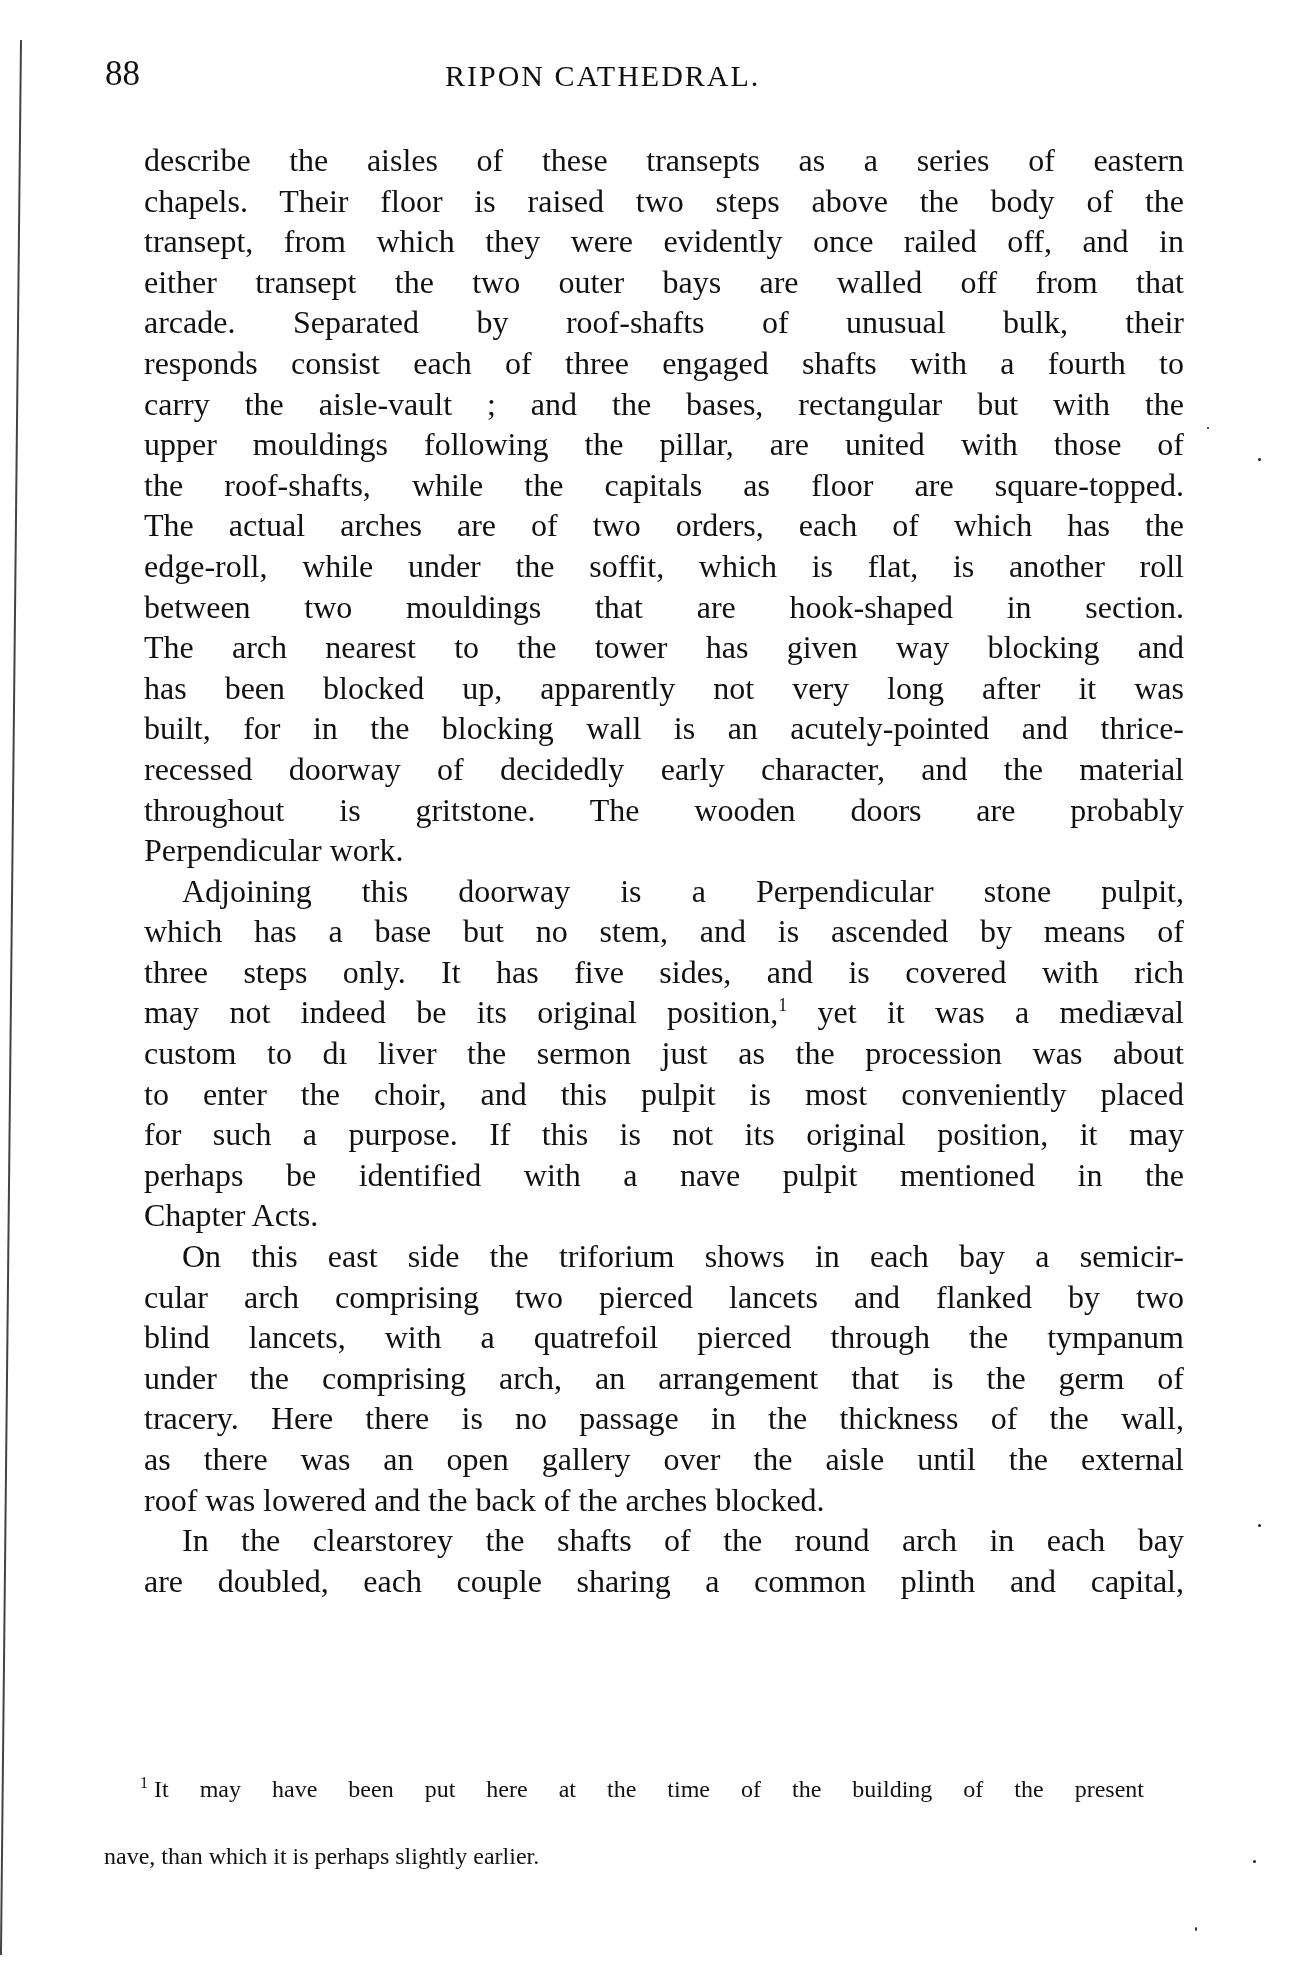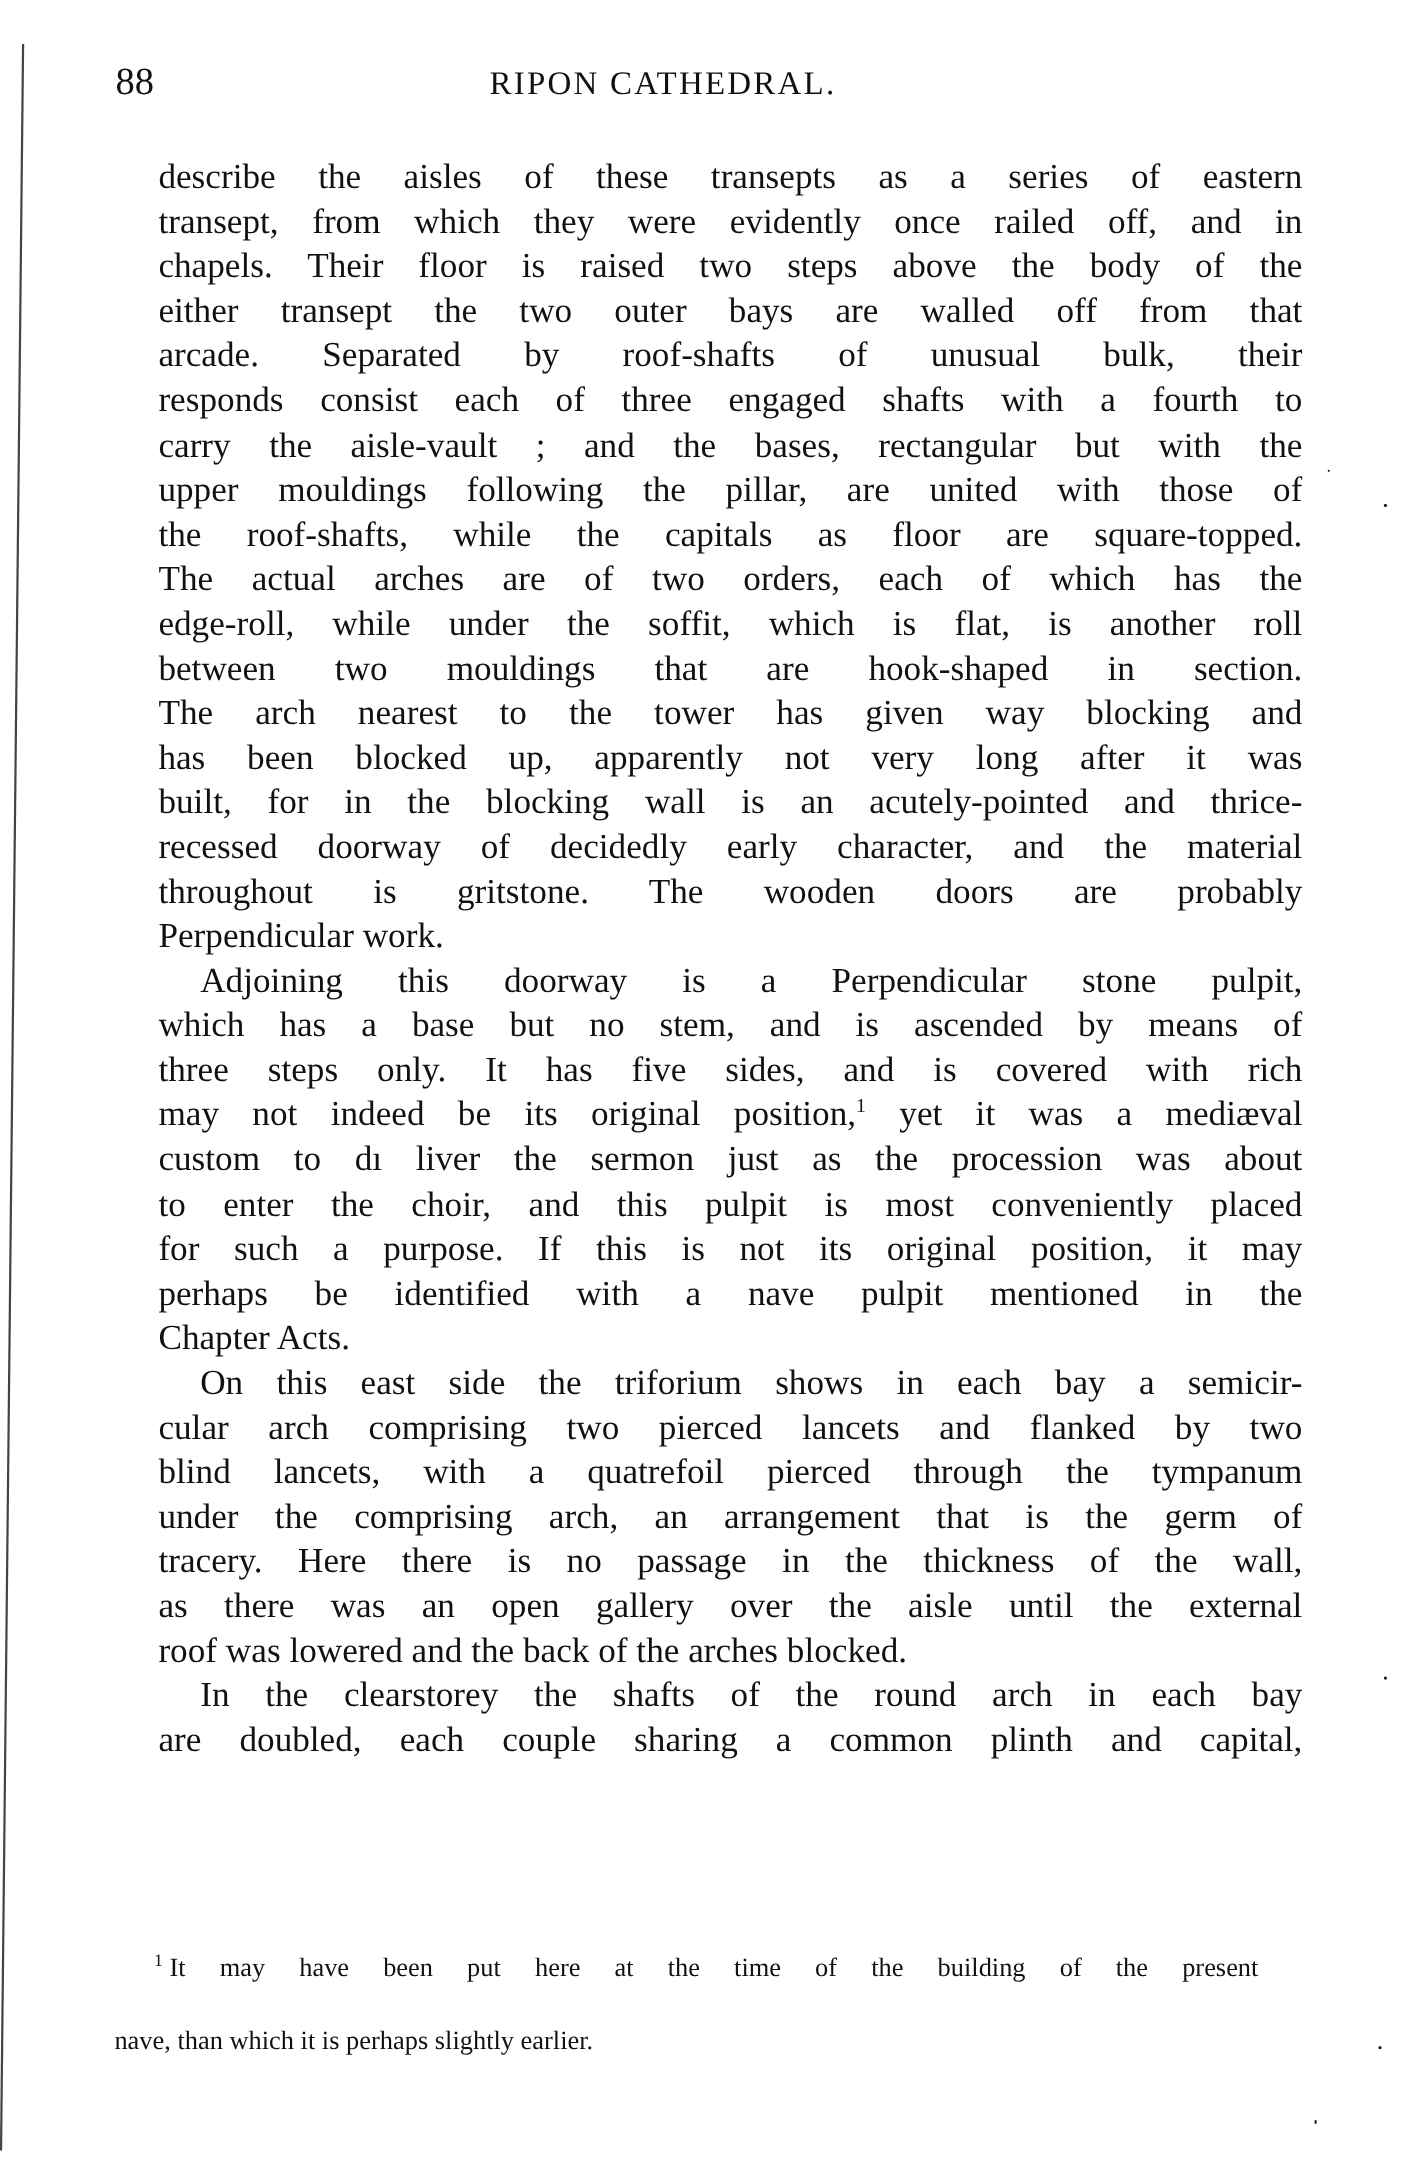--- a/index.html
+++ b/index.html
@@ -30,22 +30,22 @@
 
 <div class="margin-rule"></div>
 
 <div class="running-head">
   <span class="page-number">88</span>
   <span class="running-title">RIPON CATHEDRAL.</span>
 </div>
 
 <div class="body-text">
   <div class="line">describe the aisles of these transepts as a series of eastern</div>
+  <div class="line">chapels.  Their floor is raised two steps above the body of the</div>
   <div class="line">transept, from which they were evidently once railed off, and in</div>
-  <div class="line">chapels.  Their floor is raised two steps above the body of the</div>
   <div class="line">either transept the two outer bays are walled off from that</div>
   <div class="line">arcade.  Separated by roof-shafts of unusual bulk, their</div>
   <div class="line">responds consist each of three engaged shafts with a fourth to</div>
   <div class="line">carry the aisle-vault ; and the bases, rectangular but with the</div>
   <div class="line">upper mouldings following the pillar, are united with those of</div>
   <div class="line">the roof-shafts, while the capitals as floor are square-topped.</div>
   <div class="line">The actual arches are of two orders, each of which has the</div>
   <div class="line">edge-roll, while under the soffit, which is flat, is another roll</div>
   <div class="line">between two mouldings that are hook-shaped in section.</div>
   <div class="line">The arch nearest to the tower has given way blocking and</div>

